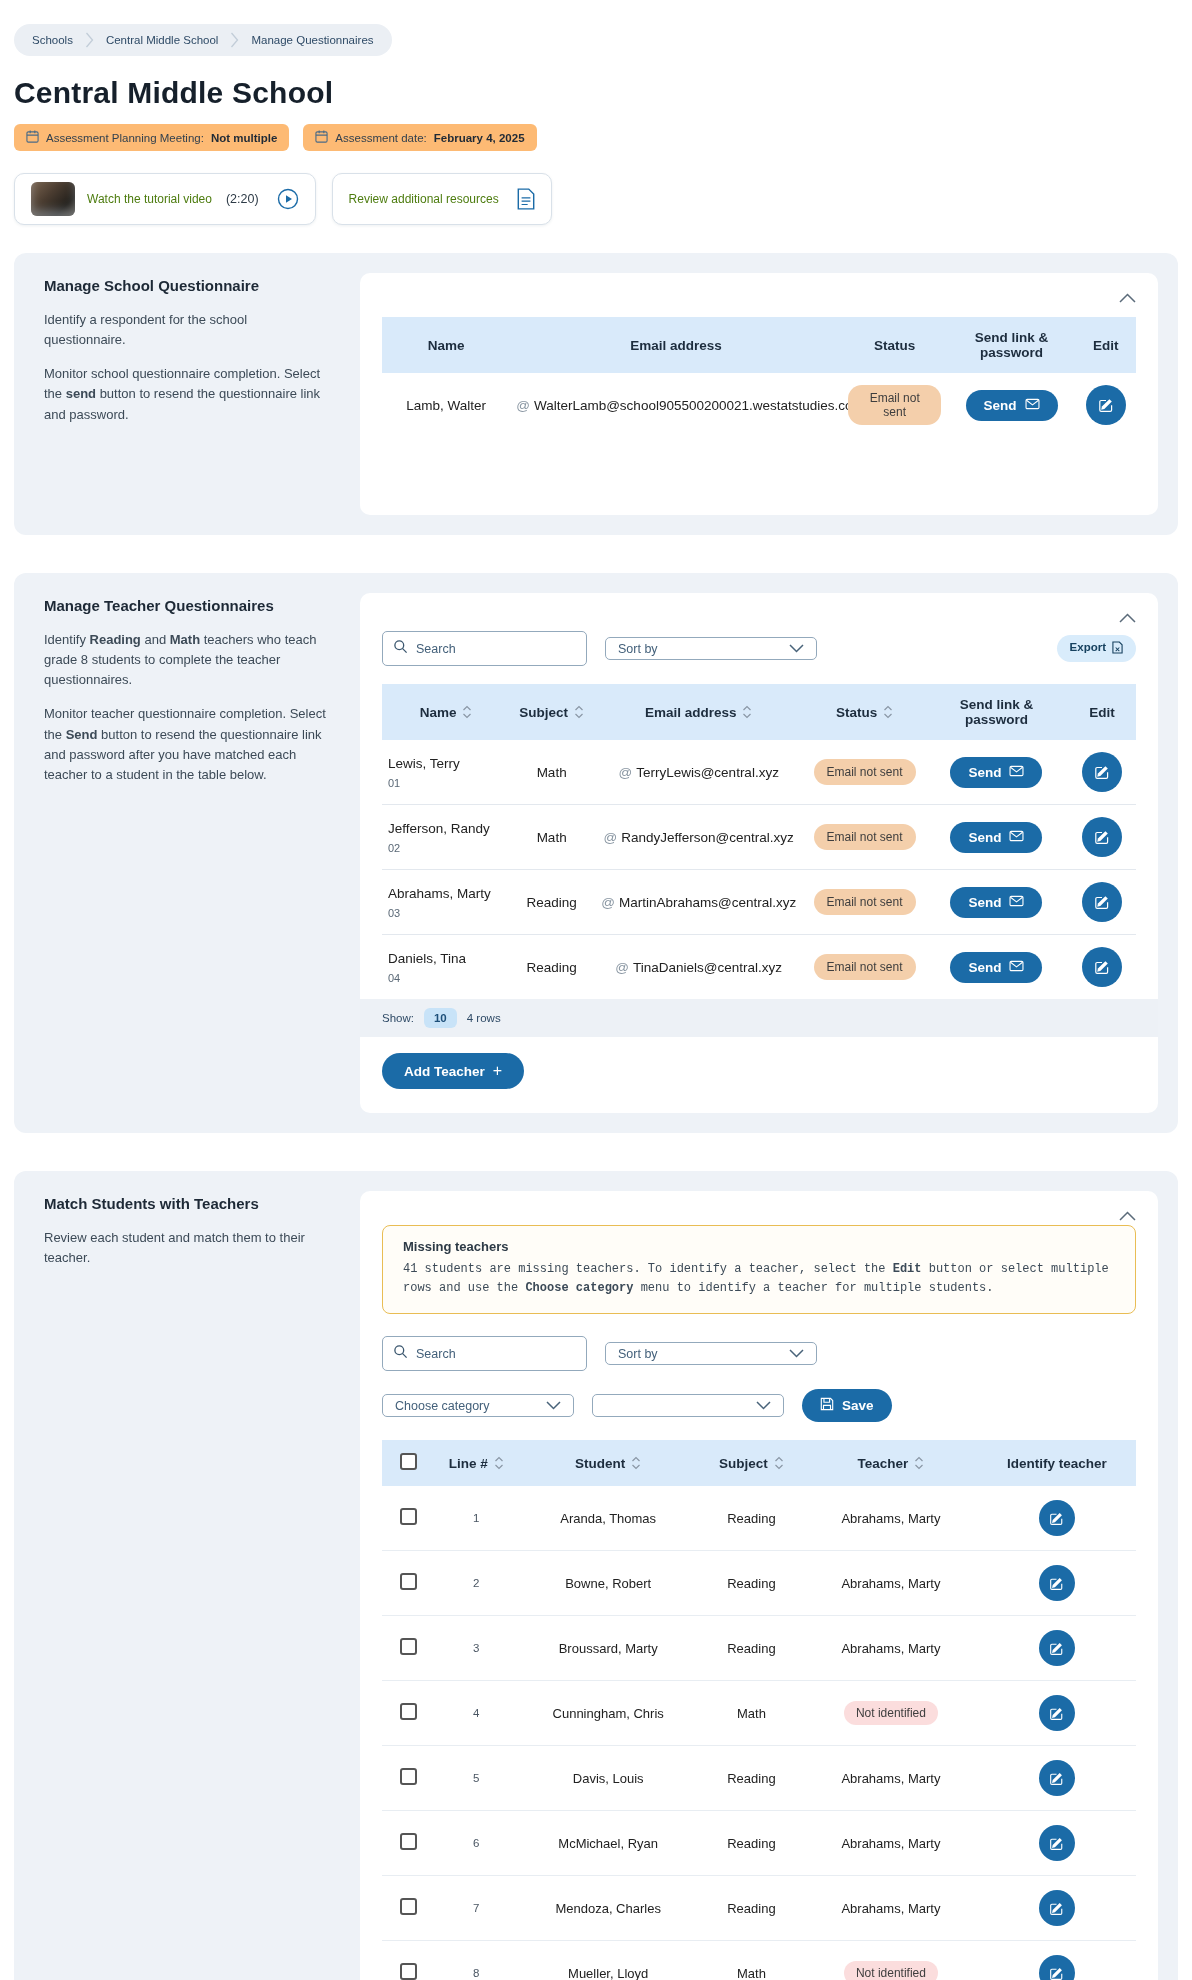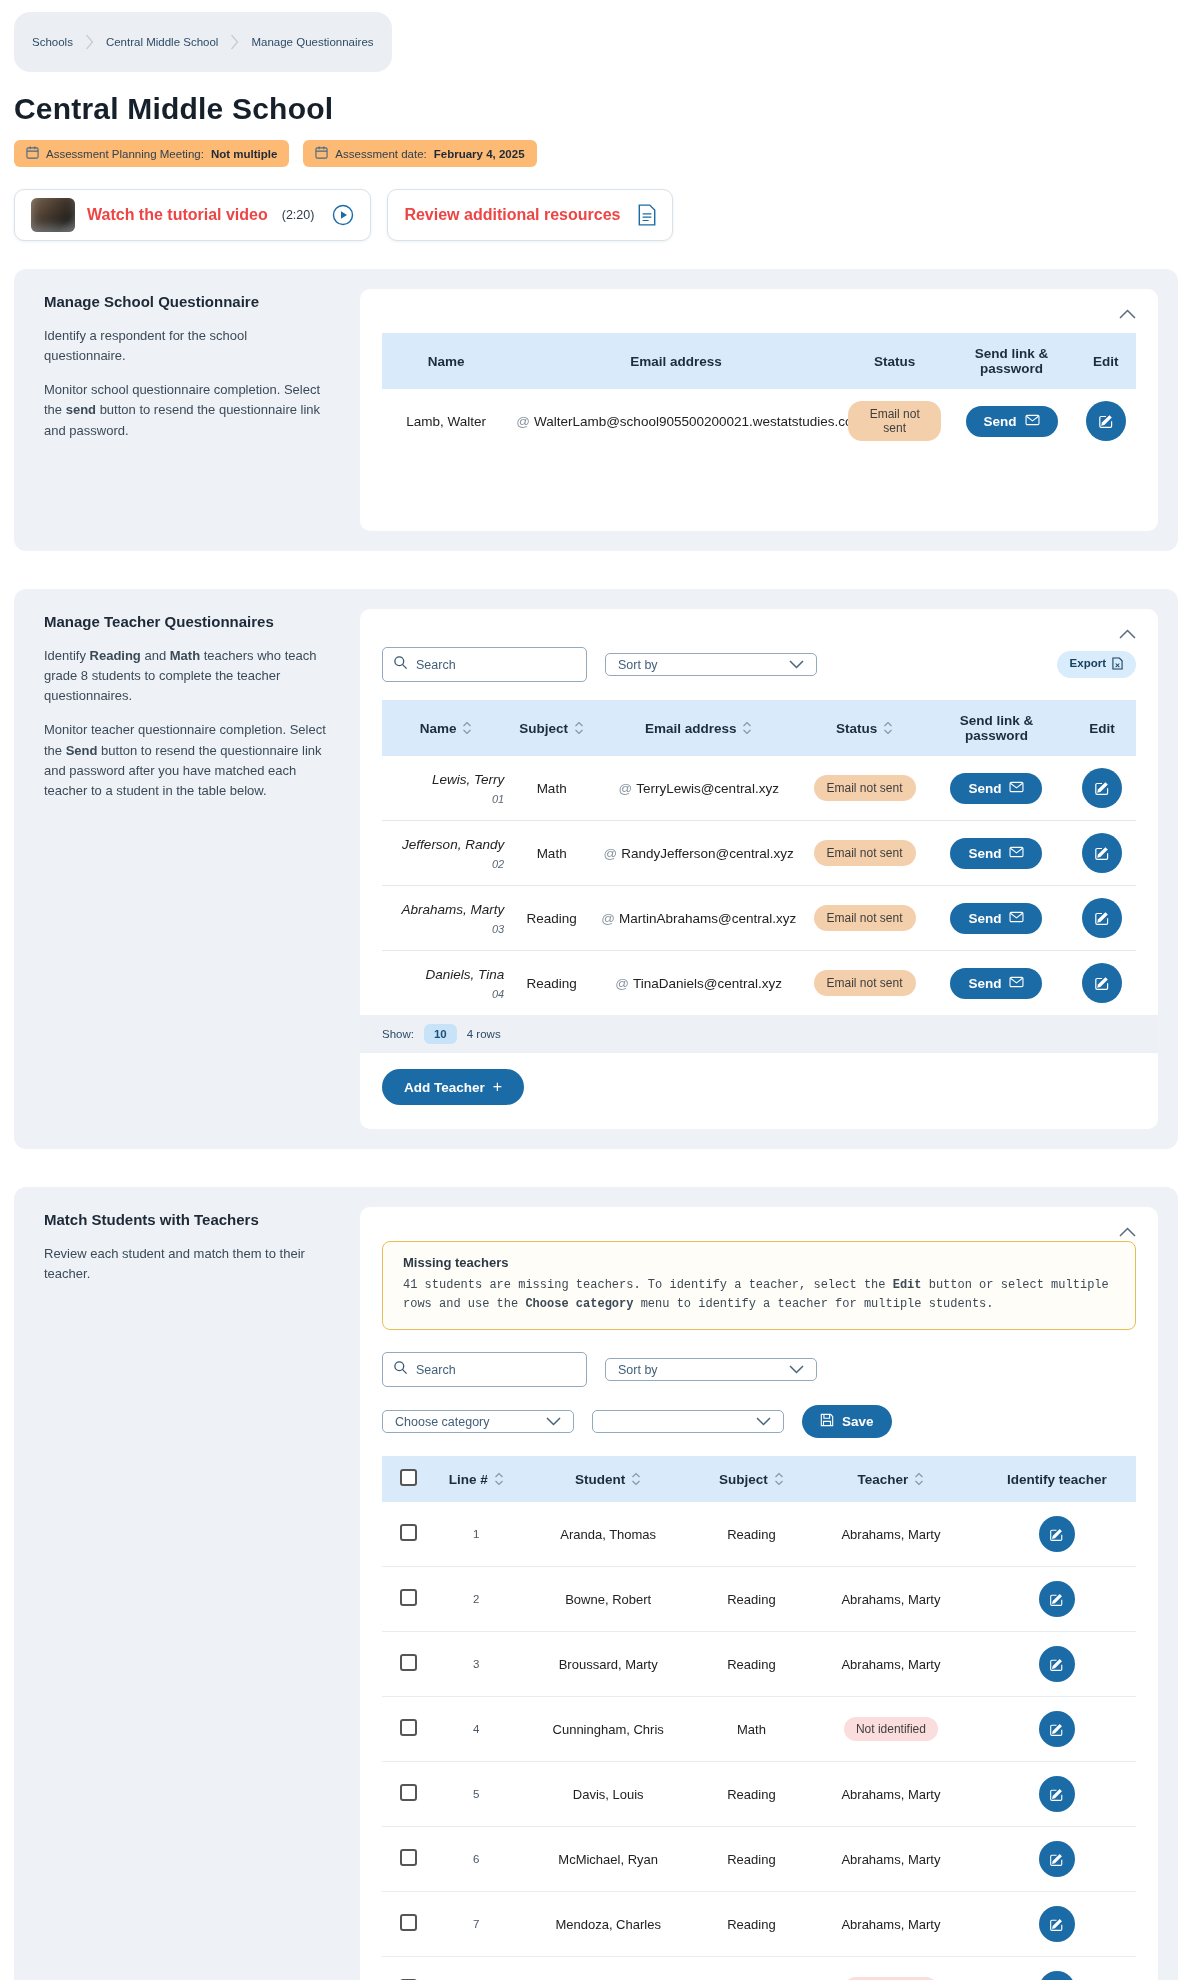--- a/index.html
+++ b/index.html
@@ -1,34 +1,34 @@
 <!DOCTYPE html>
 <html><head>
 <meta charset="utf-8">
 <style>
   * { margin:0; padding:0; box-sizing:border-box; }
   html,body { background:#fff; font-family:"Liberation Sans","DejaVu Sans",sans-serif; color:#2d3a46; }
   .page { width:1192px; margin:0 auto; padding:10px 14px 20px; position:relative; }
 
   
-  .breadcrumb { display:inline-flex; align-items:center; gap:12px; background:#ebeff4; border-radius:16px; padding:21px 18px; margin-top:2px; }
+  .breadcrumb { display:inline-flex; align-items:center; gap:12px; background:#ebeff4; border-radius:16px; padding:7px 18px; margin-top:14px; }
   .crumb { font-size:11.5px; color:#2e4a66; cursor:pointer; white-space:nowrap; }
   .crumb-sep svg { display:block; }
 
   
   h1.page-title { font-size:30px; font-weight:700; color:#16202b; margin:20px 0 14px; letter-spacing:.2px; }
   .badges-row { display:flex; gap:14px; }
   .info-badge { display:inline-flex; align-items:center; gap:7px; background:#fdba74; border-radius:6px; padding:6px 12px; font-size:11.5px; color:#33414e; }
   .info-badge b { color:#1f2a36; }
 
   
   .res-row { display:flex; gap:16px; margin:22px 0 28px; }
   .res-card { display:flex; align-items:center; gap:12px; background:#fff; border:1px solid #d9e1e9; border-radius:10px; padding:8px 16px; box-shadow:0 1px 3px rgba(30,60,90,.08); cursor:pointer; }
   .video-thumb { width:44px; height:34px; border-radius:6px; background:linear-gradient(135deg,#7a6450 0%,#4a3c30 40%,#23201c 75%,#3c352c 100%); box-shadow:inset 0 -6px 10px rgba(180,190,200,.45); }
-  .res-link { font-size:16px; font-weight:700; color:#ef4444; }
+  .res-link { font-size:12px; font-weight:400; color:#4d7c0f; }
   .res-dur { font-size:12.5px; color:#2d3a46; margin-left:2px; }
   .res-card .icon-right { display:flex; margin-left:6px; }
 
   
   .card { background:#eef2f7; border-radius:12px; padding:20px 20px; margin-bottom:38px; }
   .card-grid { display:flex; gap:26px; }
   .card-info { width:300px; flex:0 0 300px; padding:4px 2px 0 10px; }
   .card-info h2 { font-size:15px; font-weight:700; color:#1d2936; margin-bottom:16px; }
   .card-info p { font-size:13px; color:#3c4a57; line-height:1.55; margin-bottom:14px; }
   .panel { position:relative; flex:1; background:#fff; border-radius:10px; padding:18px 22px 20px; }
@@ -51,21 +51,21 @@
   .btn-send { padding:8px 18px; border-radius:17px; }
   .btn-edit { width:40px; height:40px; border-radius:50%; background:#1b6ba7; border:none; display:inline-flex; align-items:center; justify-content:center; cursor:pointer; }
   .btn-edit.sm { width:36px; height:36px; }
 
   
   table.tbl { width:100%; border-collapse:collapse; table-layout:fixed; }
   .tbl thead th { background:#d9eafa; font-size:13.5px; font-weight:700; color:#1d2d3e; padding:13px 6px; text-align:center; }
   .tbl thead th .th-wrap { display:inline-flex; align-items:center; gap:6px; justify-content:center; }
   .tbl tbody td { text-align:center; padding:12px 6px; font-size:13.5px; color:#222; border-bottom:1px solid #e3e8ee; vertical-align:middle; }
   .tbl tbody tr:last-child td { border-bottom:none; }
-  .name-stack { display:flex; flex-direction:column; gap:6px; align-items:flex-end;font-style:italic; }
+  .name-stack { display:flex; flex-direction:column; gap:6px; align-items:flex-start; }
   .sub-num { font-size:11px; color:#5a6876; }
   .subject-math { color:#2a9488; }
   .subject-reading { color:#2f7fbe; }
   .at-sym { color:#8a97a3; margin-right:4px; }
 
   .badge { display:inline-block; border-radius:14px; padding:6px 13px; font-size:12px; color:#3e3e3e; }
   .badge-email { background:#f4cfab; }
   .badge-missing { background:#fbdddd; padding:5px 12px; }
 
   

